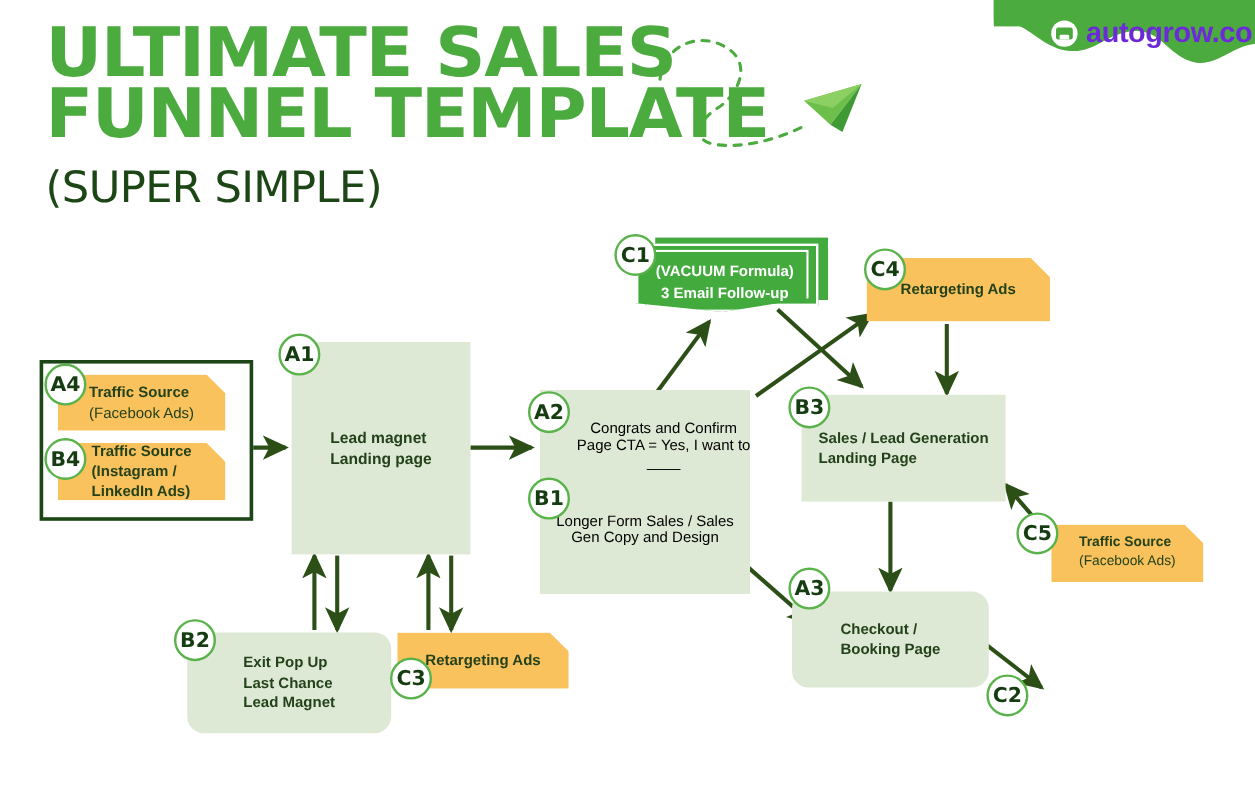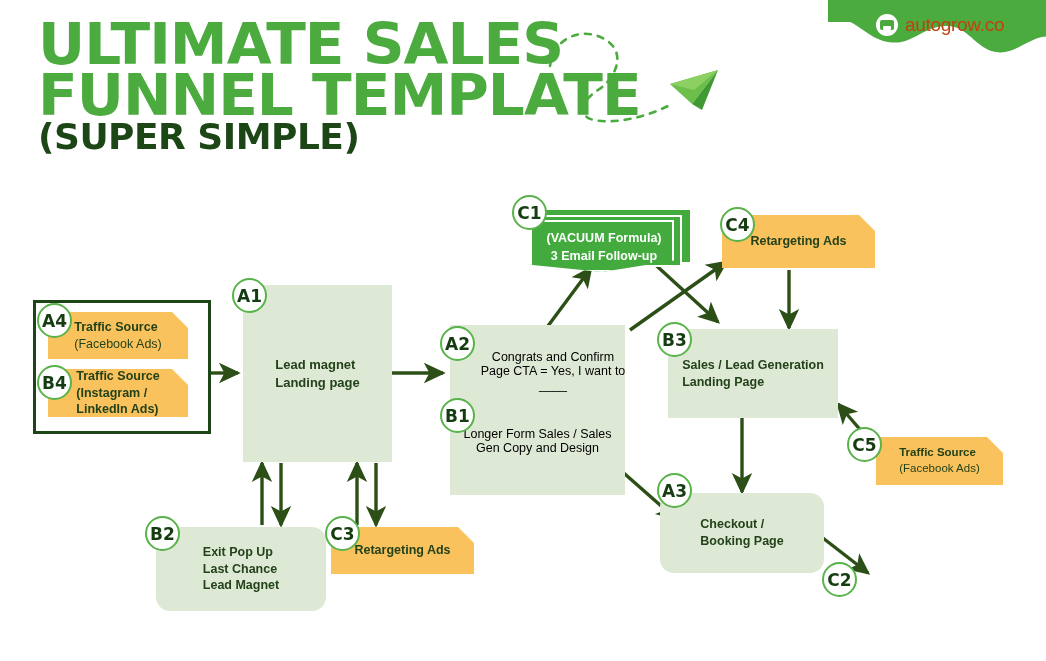--- a/index.html
+++ b/index.html
@@ -13,43 +13,43 @@
   #canvas{position:absolute;left:0;top:0;width:1046px;height:661px;}
 
   
   .logo-blob{position:absolute;left:828px;top:-40px;width:230px;height:120px;}
   .logo-row{position:absolute;left:876px;top:14px;display:flex;align-items:center;gap:7px;}
   .logo-mark{width:22px;height:22px;border-radius:50%;background:#ffffff;position:relative;}
   .logo-mark:before{content:"";position:absolute;left:4px;top:6px;width:14px;height:10px;
     border-radius:2px;background:#4aa83d;}
   .logo-mark:after{content:"";position:absolute;left:7px;top:12px;width:8px;height:4px;
     background:#ffffff;border-radius:1px;}
-  .logo-text{color:#c2410c;font-size:19px;font-weight:normal;letter-spacing:-0.3px;}
+  .logo-text{color:#6d28d9;font-size:24px;font-weight:bold;letter-spacing:-0.3px;}
 
   .title{position:absolute;left:38px;top:20px;width:640px;line-height:0.86;}
   .t1,.t2{color:#4cab3e;font-size:58px;font-weight:bold;letter-spacing:-1px;
     font-family:"DejaVu Sans", sans-serif;display:block;transform:scaleX(1.02);transform-origin:left;}
   .t1{font-size:57px;}
   .t2{font-size:57px;margin-top:2px;}
-  .t3{color:#1d4616;font-size:36px;font-weight:bold;display:block;margin-top:2px;
+  .t3{color:#1d4616;font-size:36px;font-weight:normal;display:block;margin-top:22px;
     font-family:"DejaVu Sans", sans-serif;letter-spacing:-0.5px;}
 
   
   .node{position:absolute;box-sizing:border-box;display:flex;align-items:center;
     justify-content:center;text-align:left;}
   .node .lbl{position:relative;z-index:3;color:#23421a;font-weight:bold;
     font-size:12.5px;line-height:1.35;padding:0 10px;}
 
   .box-green{background:#dee9d5;}
   .box-green-round{background:#dee9d5;border-radius:14px;}
   .box-orange{background:#fac25c;}
   .notch{clip-path:polygon(0 0, calc(100% - 16px) 0, 100% 16px, 100% 100%, 0 100%);}
 
   
-  .mail{position:absolute;margin-top:12px;}
+  .mail{position:absolute;}
   .mail .layer{position:absolute;background:#43ab3e;}
   .mail .front{position:absolute;left:0;background:#43ab3e;
     clip-path:polygon(0 0,100% 0,100% 78%,50% 100%,0 86%);}
   .mail .mlbl{position:absolute;z-index:6;color:#ffffff;font-weight:bold;font-size:12.5px;
     line-height:1.4;text-align:center;width:100%;}
 
   
   .badge{position:absolute;width:31px;height:31px;border-radius:50%;
     background:#ffffff;border:2.6px solid #59b24a;color:#163d12;
     font-weight:bold;font-size:17px;display:flex;align-items:center;justify-content:center;
@@ -222,15 +222,15 @@
       <span>Exit Pop Up</span><br>
       <span>Last Chance</span><br>
       <span>Lead Magnet</span>
     </span>
   </div>
   <div class="badge" style="left:145px;top:516px;">B2</div>
 
   <div class="node box-orange notch" style="left:331px;top:527px;width:143px;height:47px;">
     <span class="lbl">Retargeting Ads</span>
   </div>
-  <div class="badge" style="left:325px;top:516px;">C3</div>
+  <div class="badge" style="left:325px;top:548px;">C3</div>
 
 </div>
 
 </body></html>

